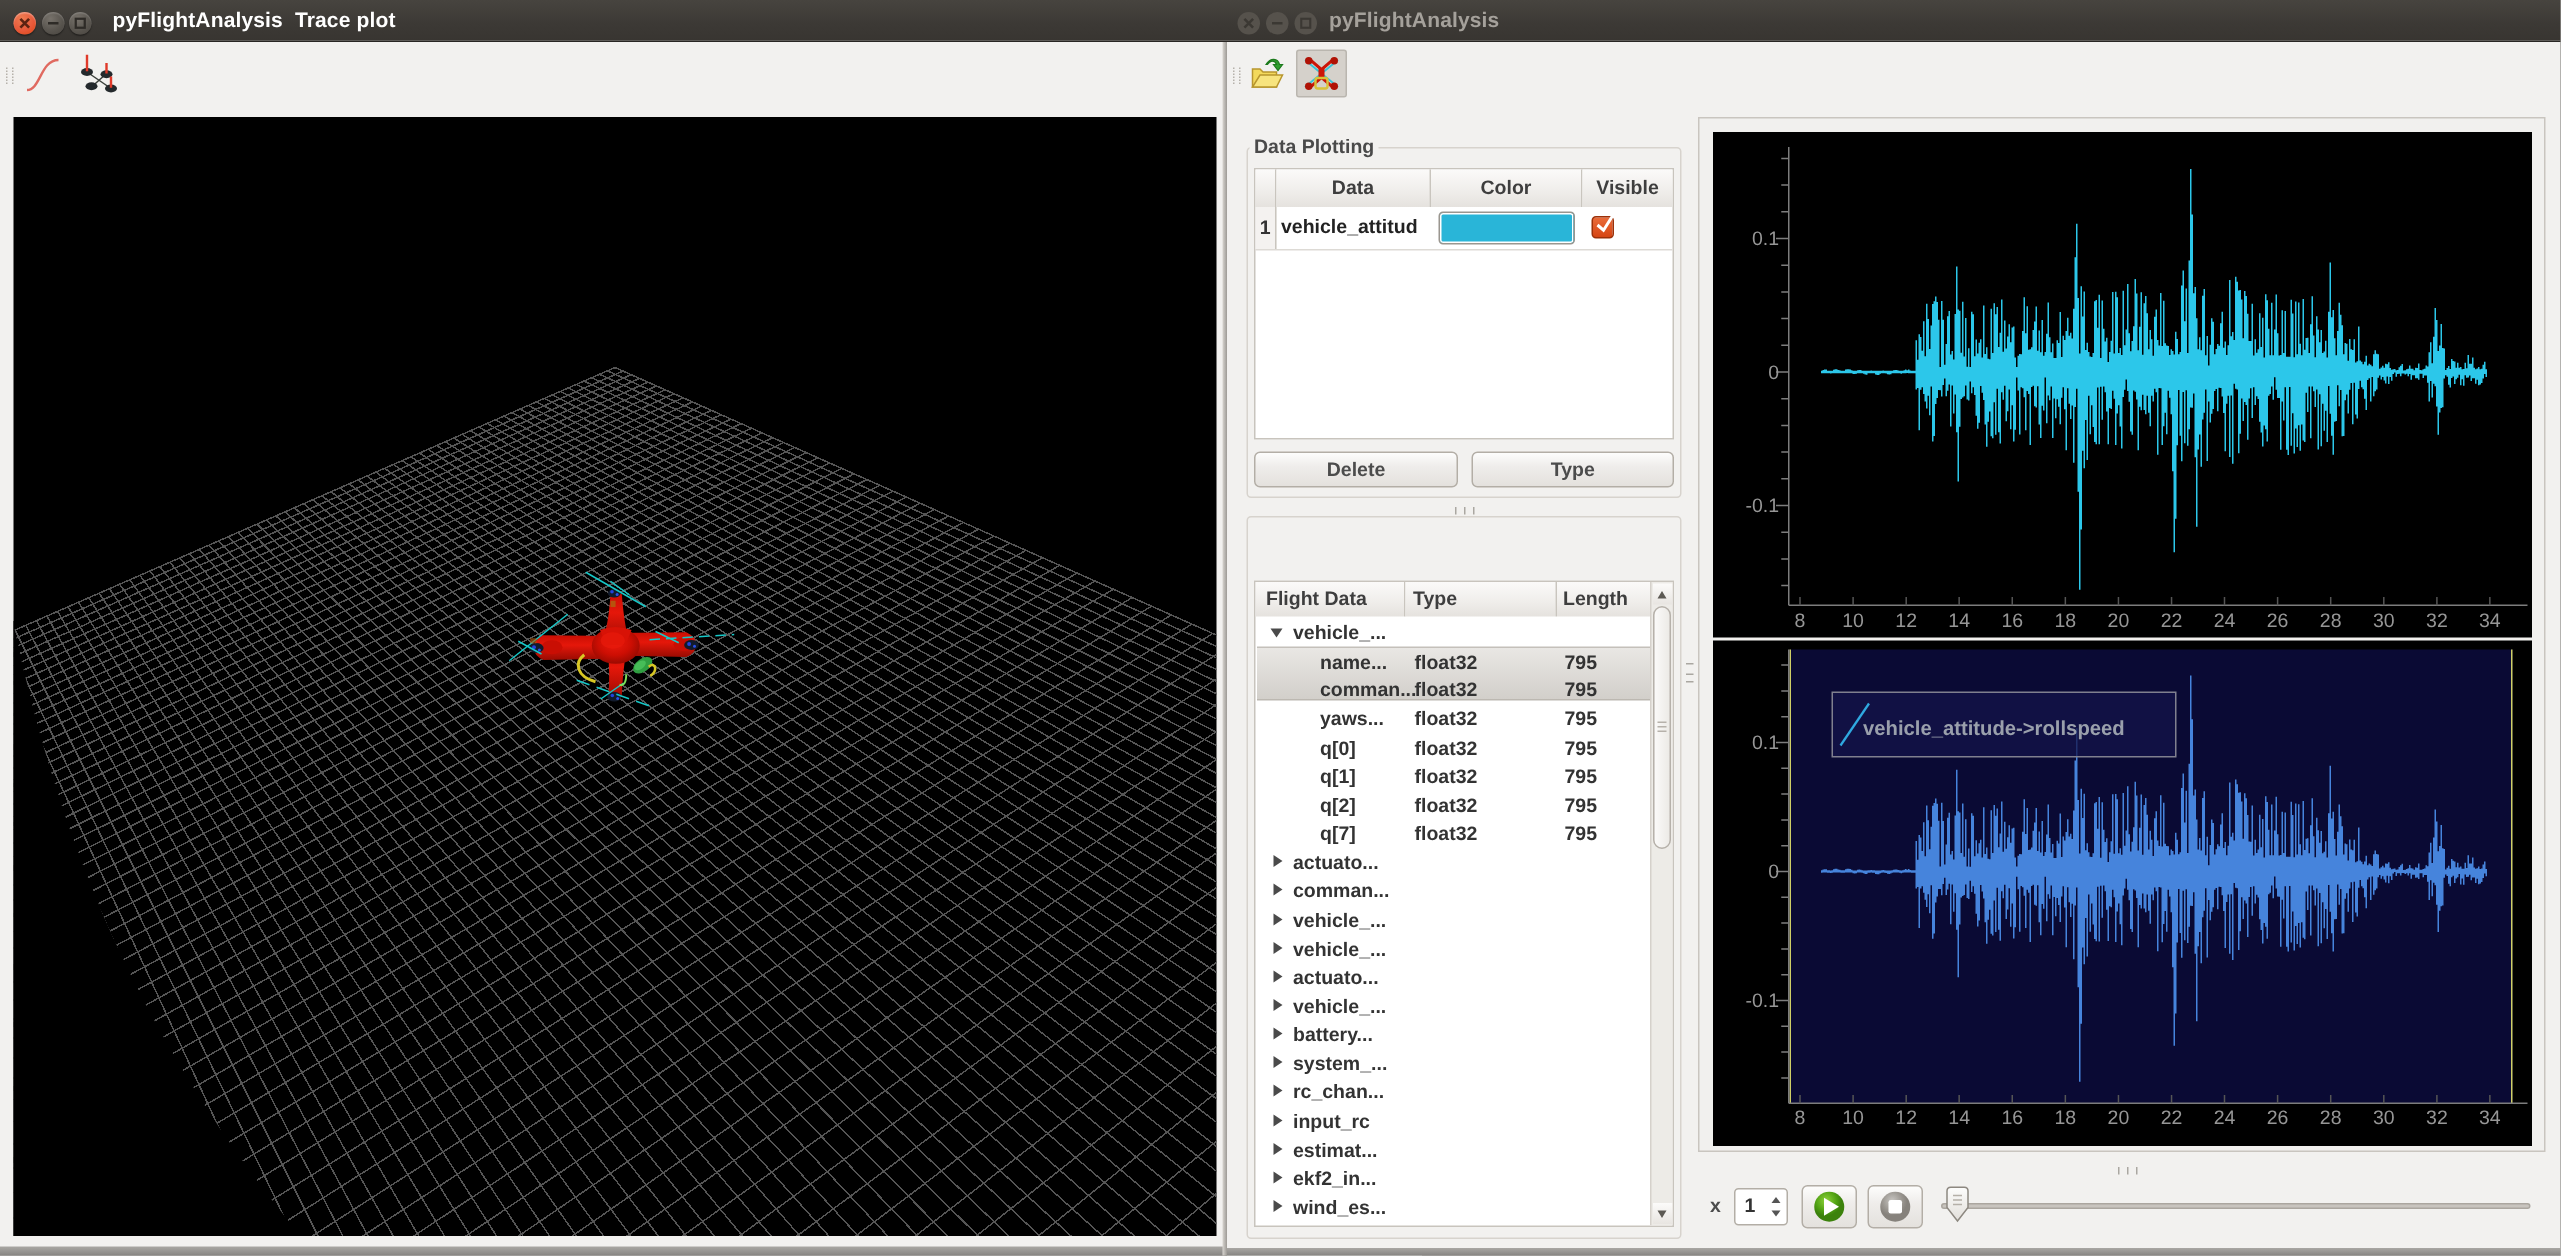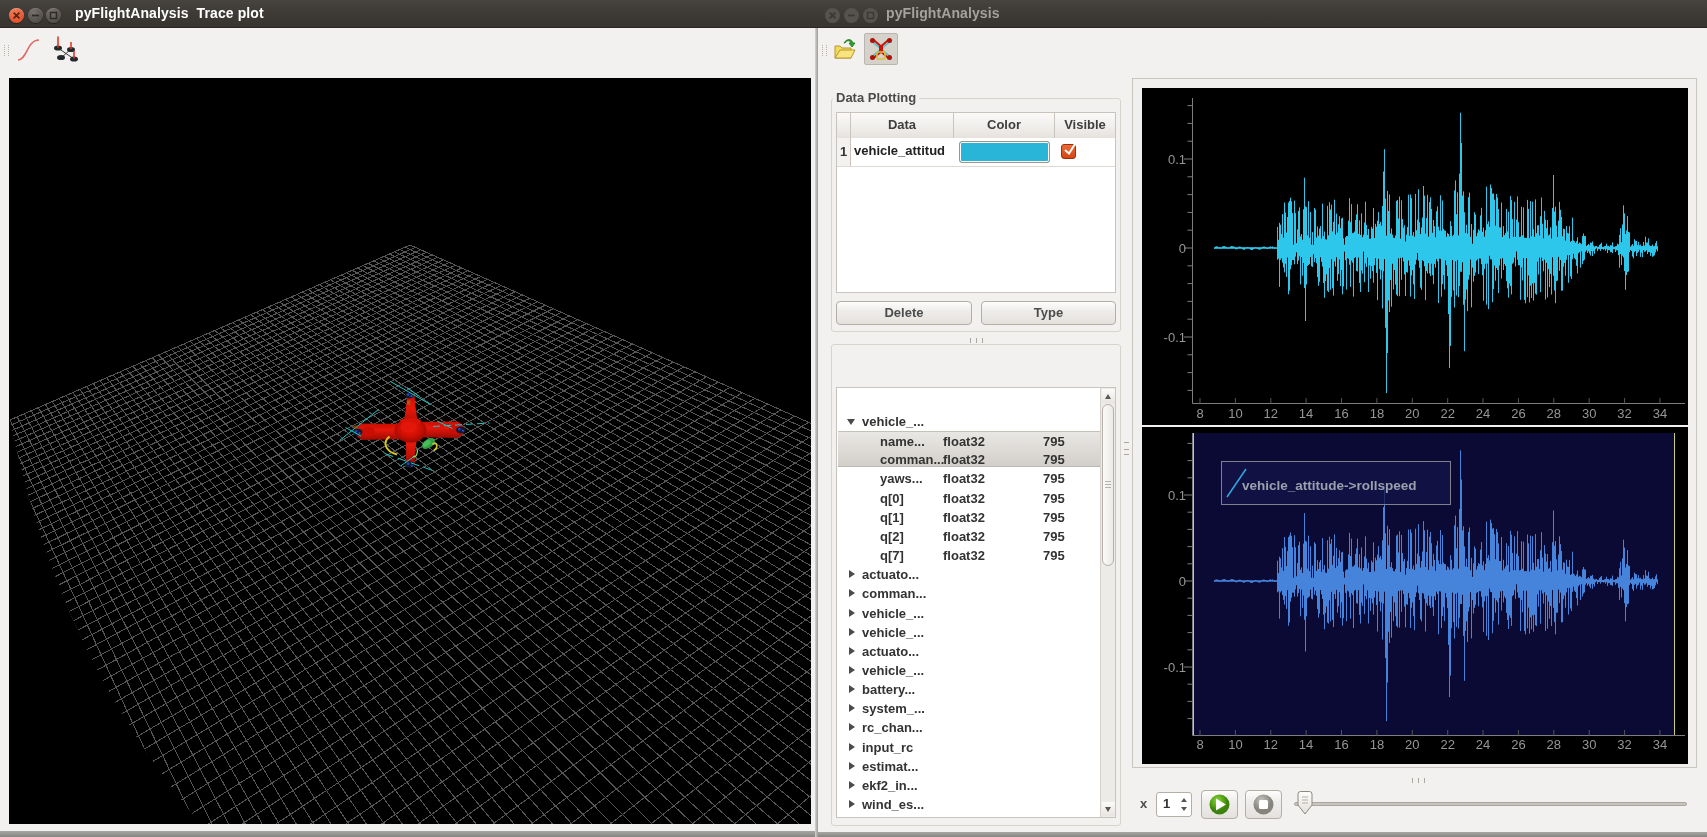--- a/index.html
+++ b/index.html
@@ -175,20 +175,25 @@
   <div class="btn" style="left:18px;top:301px;width:136px">Delete</div>
   <div class="btn" style="left:163px;top:301px;width:135px">Type</div>
 
   <div class="abs" style="left:152px;top:338px;width:13px;height:5px;border-left:1px solid #aaa7a1;border-right:1px solid #aaa7a1">
       <div style="margin:0 auto;width:1px;height:5px;background:#aaa7a1"></div>
     </div>
 
   <div class="gbox" style="left:13px;top:344px;width:290px;height:482px"></div>
 
   <div class="abs" style="left:18px;top:387px;width:280px;height:431px;background:#fff;border:1px solid #c8c4bd;overflow:hidden">
+    <div style="position:absolute;left:0;top:0;width:100%;height:23px">
+      <div class="hdrcell" style="left:0;width:100px;text-align:left;padding-left:7px;line-height:22px">Flight Data</div>
+      <div class="hdrcell" style="left:100px;width:101px;text-align:left;padding-left:5px;line-height:22px">Type</div>
+      <div class="hdrcell" style="left:201px;width:63px;text-align:left;padding-left:4px;line-height:22px;border-right:none">Length</div>
+    </div>
     <div class="treerow" style="top:24.0px;">
         <div class="tri trid" style="left:9px;top:7px"></div>
         <div style="position:absolute;left:24px;top:2px">vehicle_...</div>
       </div>
     <div class="treerow" style="top:43.1px;background:linear-gradient(#e9e7e4,#d2cfca);border-top:1px solid #c4c0ba;border-bottom:1px solid #bcb8b1;">
         <div style="position:absolute;left:42px;top:2px">name...</div>
         <div style="position:absolute;left:105px;top:2px">float32</div>
         <div style="position:absolute;left:205px;top:2px">795</div>
       </div>
     <div class="treerow" style="top:62.3px;">

